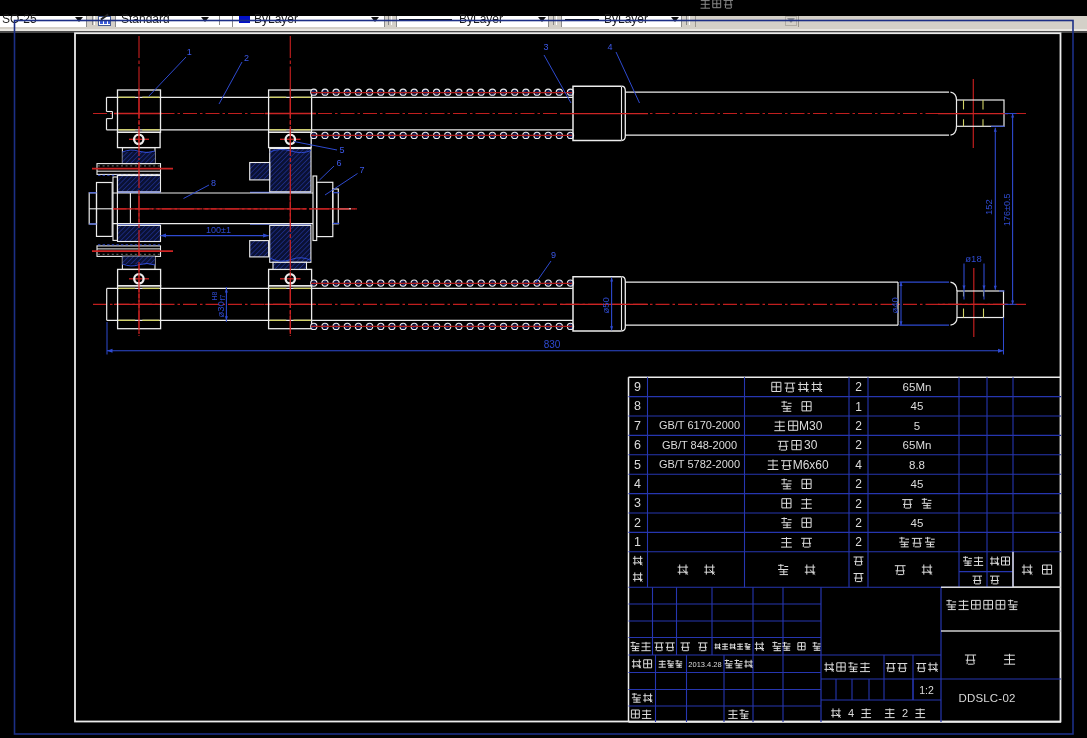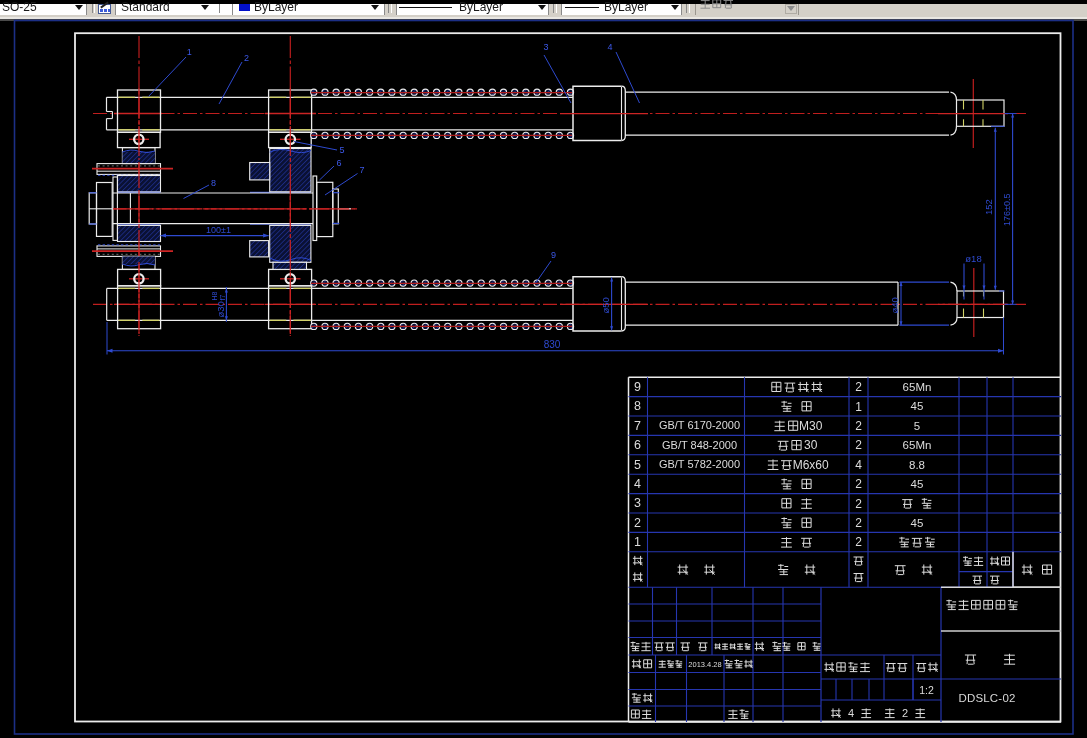--- a/index.html
+++ b/index.html
@@ -1,15 +1,15 @@
 <!DOCTYPE html>
 <html><head><meta charset="utf-8"><style>
 *{margin:0;padding:0;box-sizing:border-box}
 html,body{width:1087px;height:738px;background:#000;overflow:hidden;font-family:"Liberation Sans",sans-serif}
-#tb{position:absolute;left:0;top:4px;width:1087px;height:16px;background:#d4d0c8}
+#tb{position:absolute;left:0;top:16px;width:1087px;height:16px;background:#d4d0c8}
 #tb .hl{position:absolute;left:0;top:13px;width:1087px;height:1.5px;background:#e9e7e2}
 #tb .sh{position:absolute;left:0;top:14.5px;width:1087px;height:2px;background:#4a4a4a}
 .combo{position:absolute;top:0;background:#fff;border-left:1px solid #8a8a8a;border-right:1px solid #8a8a8a}
 .ct{position:absolute;top:-4px;font-size:12px;color:#1a1a1a;white-space:nowrap}
 .arw{position:absolute;width:0;height:0;border-left:4.5px solid transparent;border-right:4.5px solid transparent;border-top:5px solid #111}
 .sep{position:absolute;top:0;width:1px;height:9px;background:#888}
 svg{position:absolute;left:0;top:0}
 </style></head><body>
 <div id="tb">
  <div class="combo" style="left:0;width:87px;height:11px;border-left:none">

